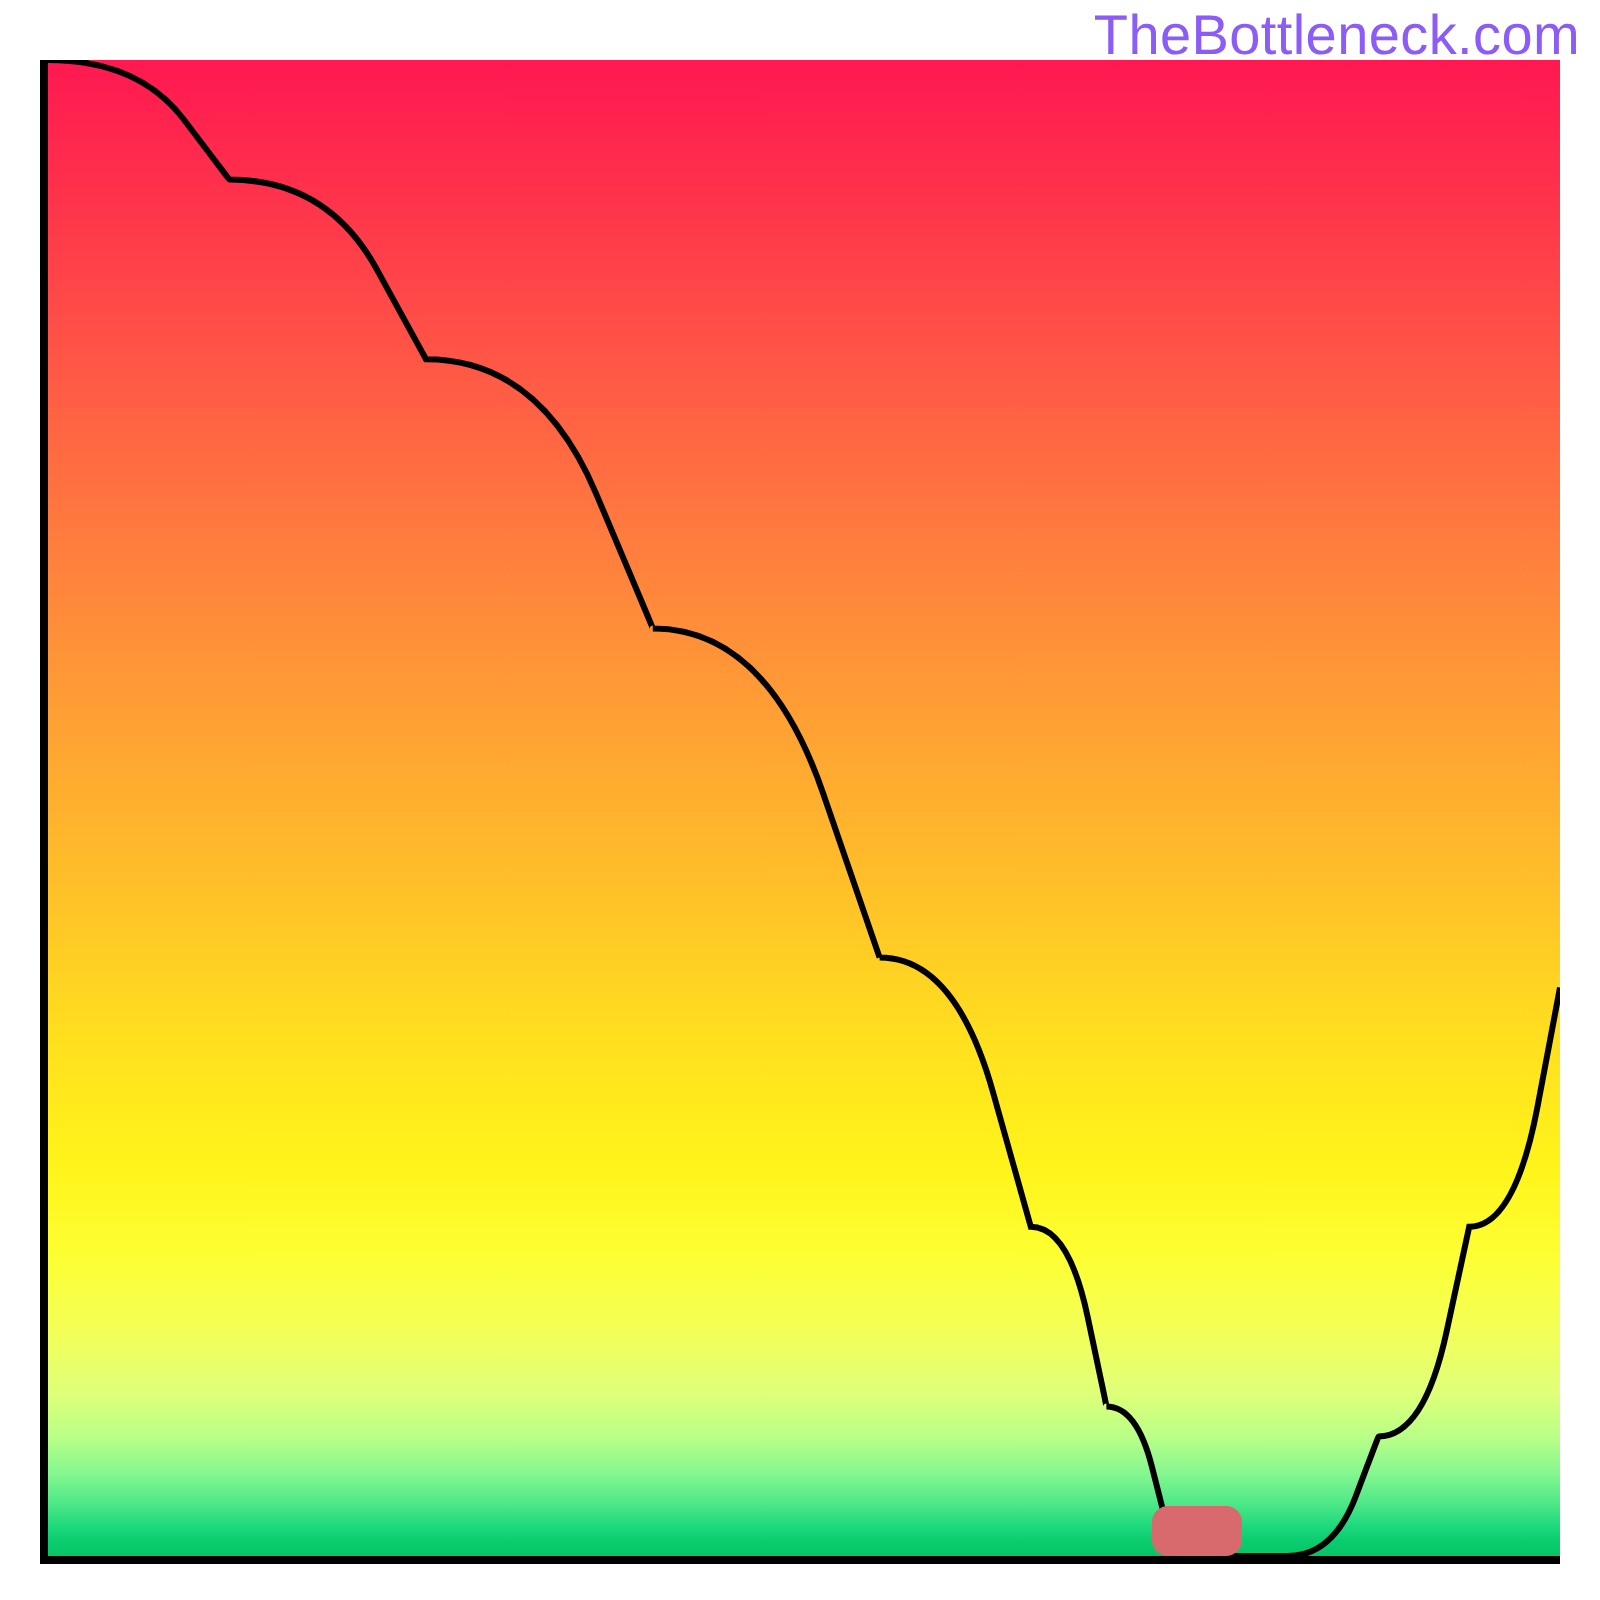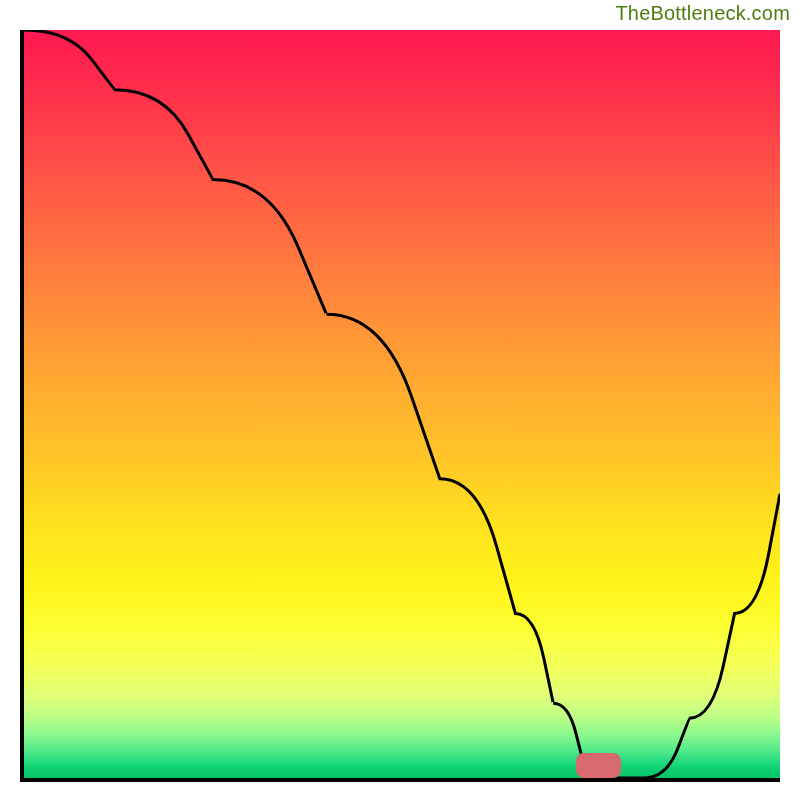--- a/index.html
+++ b/index.html
@@ -12,22 +12,22 @@
   }
   .container {
     position: relative;
     width: 800px;
     height: 800px;
   }
   .watermark {
     position: absolute;
     top: 2px;
     right: 10px;
-    font-size: 20px;
-    color: #4d7c0f;
+    font-size: 28px;
+    color: #8b5cf6;
     font-weight: 500;
     letter-spacing: 0.2px;
     z-index: 10;
   }
   .plot-frame {
     position: absolute;
     left: 20px;
     top: 30px;
     width: 760px;
     height: 752px;

